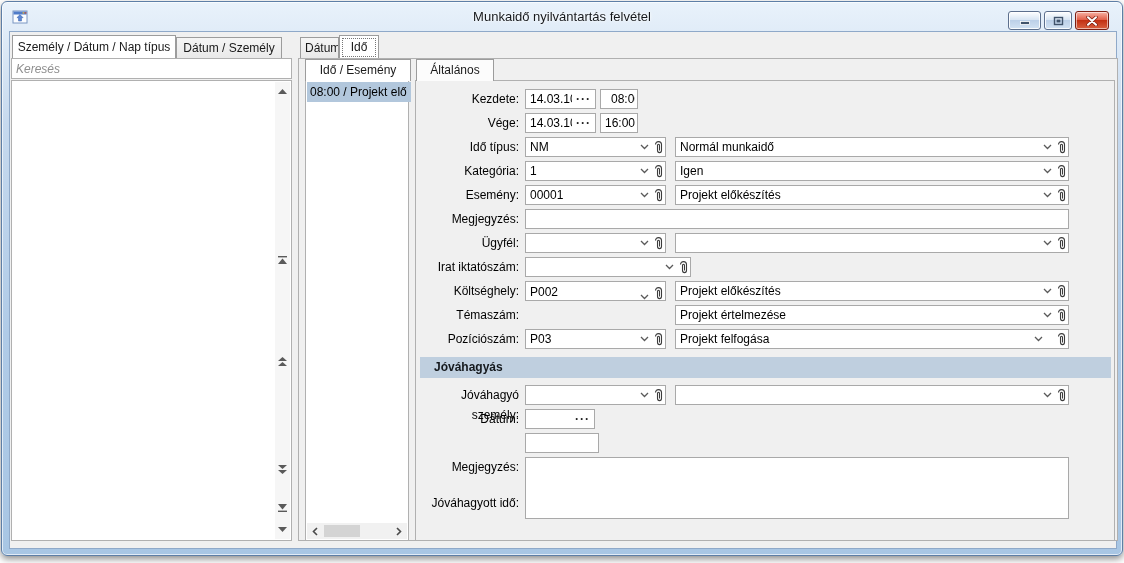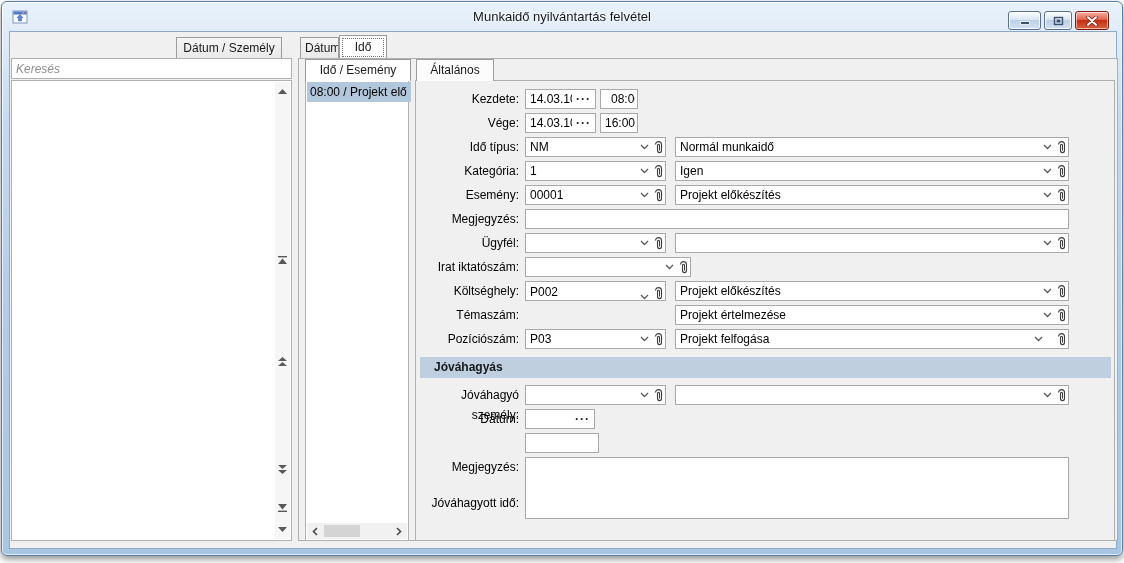--- a/index.html
+++ b/index.html
@@ -136,20 +136,23 @@
         <svg width="12" height="10" viewBox="0 0 12 10">
             <path d="M2 1.2L10 8.8M10 1.2L2 8.8" stroke="#7c1e12" stroke-width="3.4" stroke-linecap="round"></path>
             <path d="M2 1.2L10 8.8M10 1.2L2 8.8" stroke="#ffffff" stroke-width="2" stroke-linecap="round"></path>
           </svg>
       </div>
     </div>
   </div>
 
   <div class="client"></div>
 
+  <div class="tab active" style="left:10px; top:33px; width:164px; height:23px; line-height:22px;">
+    <span class="tlabel">Személy / Dátum / Nap típus</span>
+  </div>
   <div class="tab" style="left:174px; top:35px; width:106px; height:21px; line-height:20px;">
     <span class="tlabel">Dátum / Személy</span>
   </div>
 
   <div class="searchbox" style="left:9px; top:56px; width:281px; height:21px;">
     <input placeholder="Keresés" style="">
   </div>
 
   <div class="panelbox whitebox" style="left:9px; top:78px; width:281px; height:461px;">
     <div class="vscroll">
@@ -186,21 +189,21 @@
         <svg width="9" height="5" viewBox="0 0 9 5">
             <path d="M0 0L4.5 5 9 0Z" fill="#5a5a5a"></path>
           </svg>
       </div>
     </div>
   </div>
 
   <div class="tab" style="left:298px; top:35px; width:39px; height:21px; line-height:20px;">
     <span class="tlabel">Dátum</span>
   </div>
-  <div class="tab active focus-dotted" style="left:337px; top:33px; width:48px; height:23px; line-height:22px;">
+  <div class="tab active focus-dotted" style="left:337px; top:33px; width:40px; height:23px; line-height:22px;">
     <span class="tlabel">Idő</span>
   </div>
   <div class="panelbox graybox" style="left:296px; top:56px; width:820px; height:483px; z-index:1;"></div>
 
   <div class="tab active" style="left:303px; top:57px; width:106px; height:22px; line-height:21px; z-index:4;">
     <span class="tlabel">Idő / Esemény</span>
   </div>
   <div class="panelbox whitebox" style="left:303px; top:78px; width:104px; height:461px; z-index:2;">
     <div class="sel-item" style="left:1px; top:1px; width:101px; height:20px;">08:00 / Projekt elő</div>
     <div class="hscroll" style="left:1px; right:1px; bottom:1px;">

